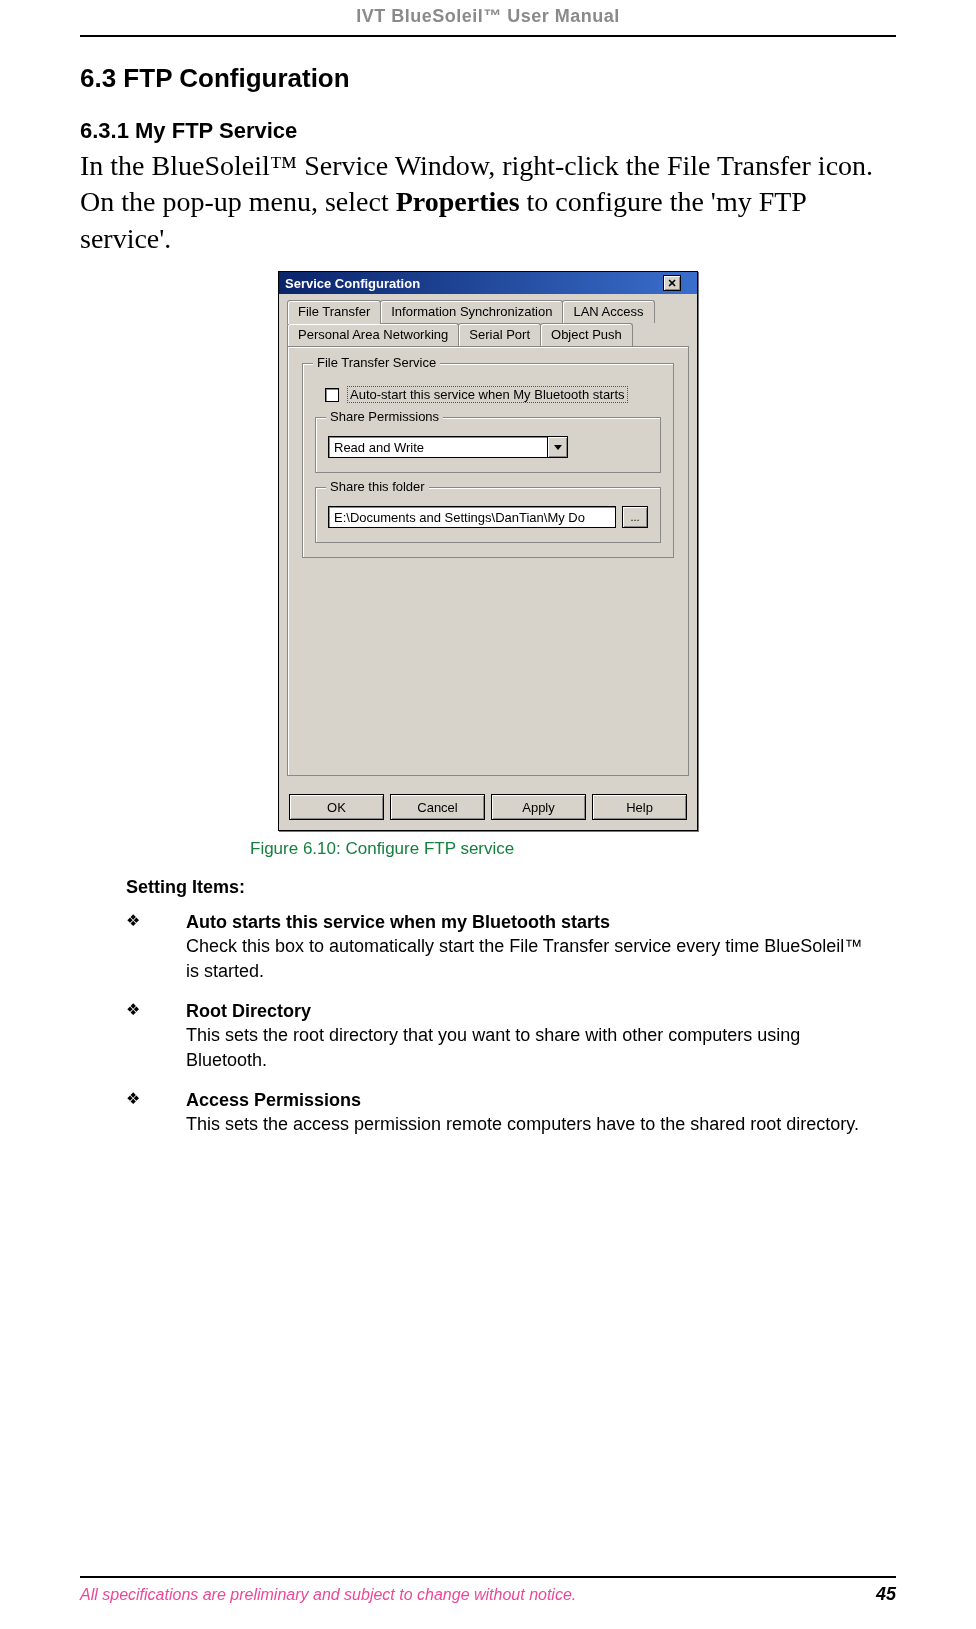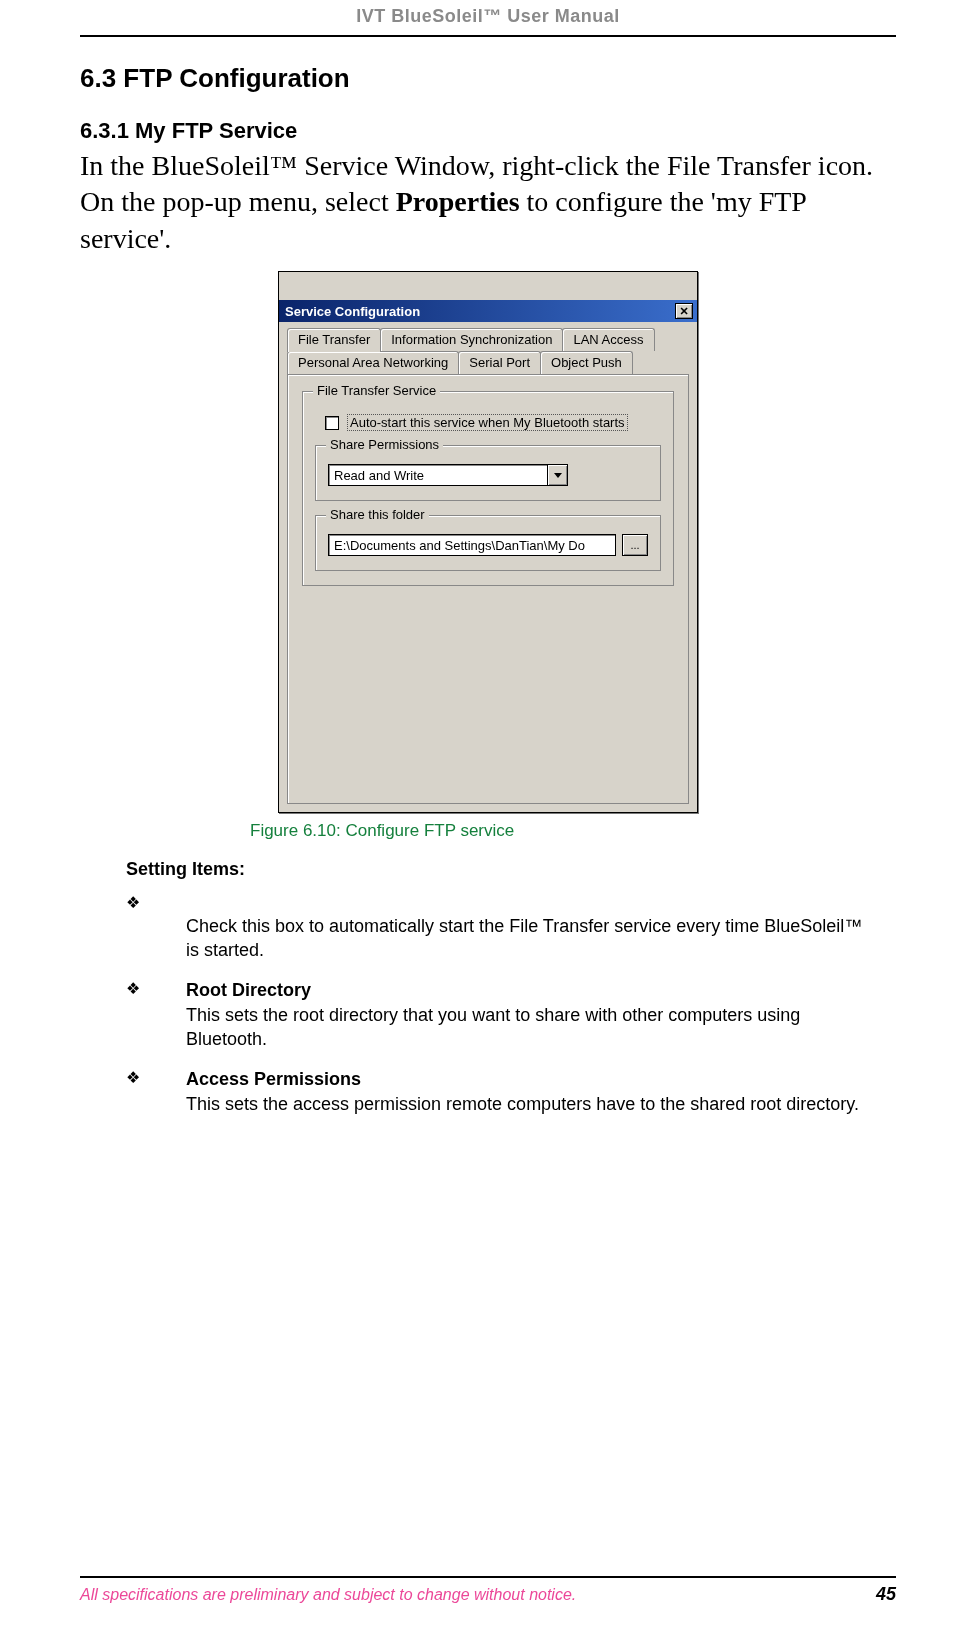--- a/index.html
+++ b/index.html
@@ -57,24 +57,23 @@
     font-family: "MS Sans Serif", Tahoma, sans-serif;
     font-size: 13px;
     color: #000;
   }
   .titlebar {
     display: flex;
     align-items: center;
     justify-content: space-between;
     background: linear-gradient(to right, #0a246a, #3a6ecc);
     color: #fff;
-    padding: 3px 4px 3px 6px;
-    font-weight: bold;
-    font-size: 13px;
-    margin-top: 28px;
+    padding: 3px 16px 3px 6px;
+    font-weight: bold;
+    font-size: 13px;
   }
   .close-btn {
     width: 18px; height: 16px;
     background: #d7d3ca;
     border: 1px solid #000;
     box-shadow: inset 1px 1px 0 #fff, inset -1px -1px 0 #888;
     display: flex; align-items: center; justify-content: center;
     font-weight: bold; color: #000; font-size: 11px; line-height: 1;
   }
   .dlg-body { padding: 6px 8px 8px 8px; }
@@ -288,30 +287,37 @@
             <div class="groupbox">
               <div class="group-label">Share this folder</div>
               <div class="textfield">
                 <div class="txt">E:\Documents and Settings\DanTian\My Do</div>
                 <div class="browse-btn">...</div>
               </div>
             </div>
           </div>
         </div>
       </div>
+      <div class="dlg-buttons">
+        <div class="dlg-btn">OK</div>
+        <div class="dlg-btn">Cancel</div>
+        <div class="dlg-btn">Apply</div>
+        <div class="dlg-btn">Help</div>
+      </div>
     </div>
   </div>
 
   <div class="caption">Figure 6.10: Configure FTP service</div>
 
   <div class="setting-head">Setting Items:</div>
 
   <div class="bullet-item">
     <div class="bullet-row">
       <span class="bullet-mark">❖</span>
+      <span class="bullet-title">Auto starts this service when my Bluetooth starts</span>
     </div>
     <div class="bullet-body">Check this box to automatically start the File Transfer service every time BlueSoleil™ is started.</div>
   </div>
 
   <div class="bullet-item">
     <div class="bullet-row">
       <span class="bullet-mark">❖</span>
       <span class="bullet-title">Root Directory</span>
     </div>
     <div class="bullet-body">This sets the root directory that you want to share with other computers using Bluetooth.</div>

